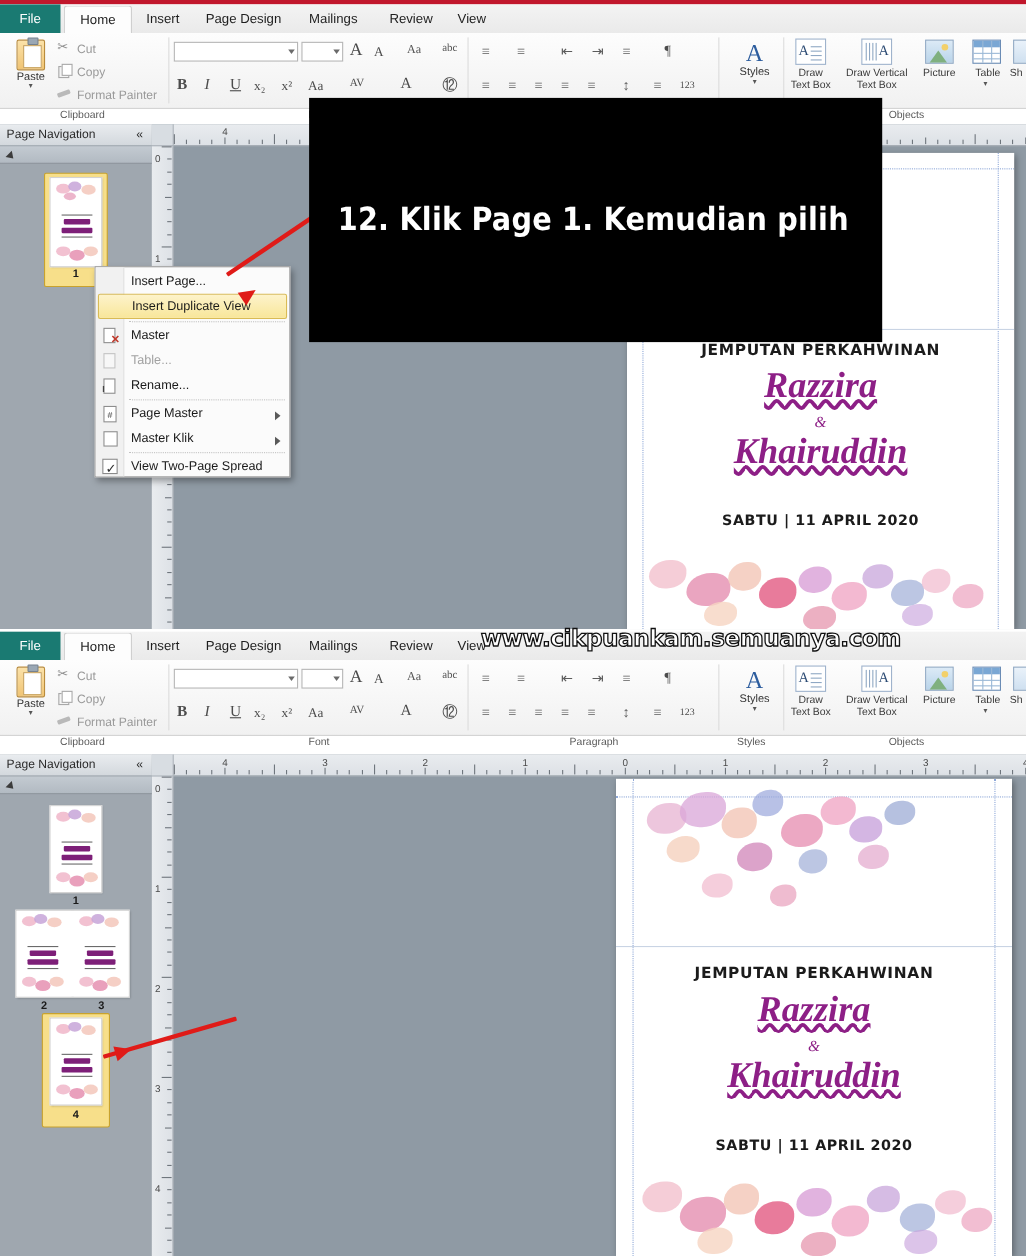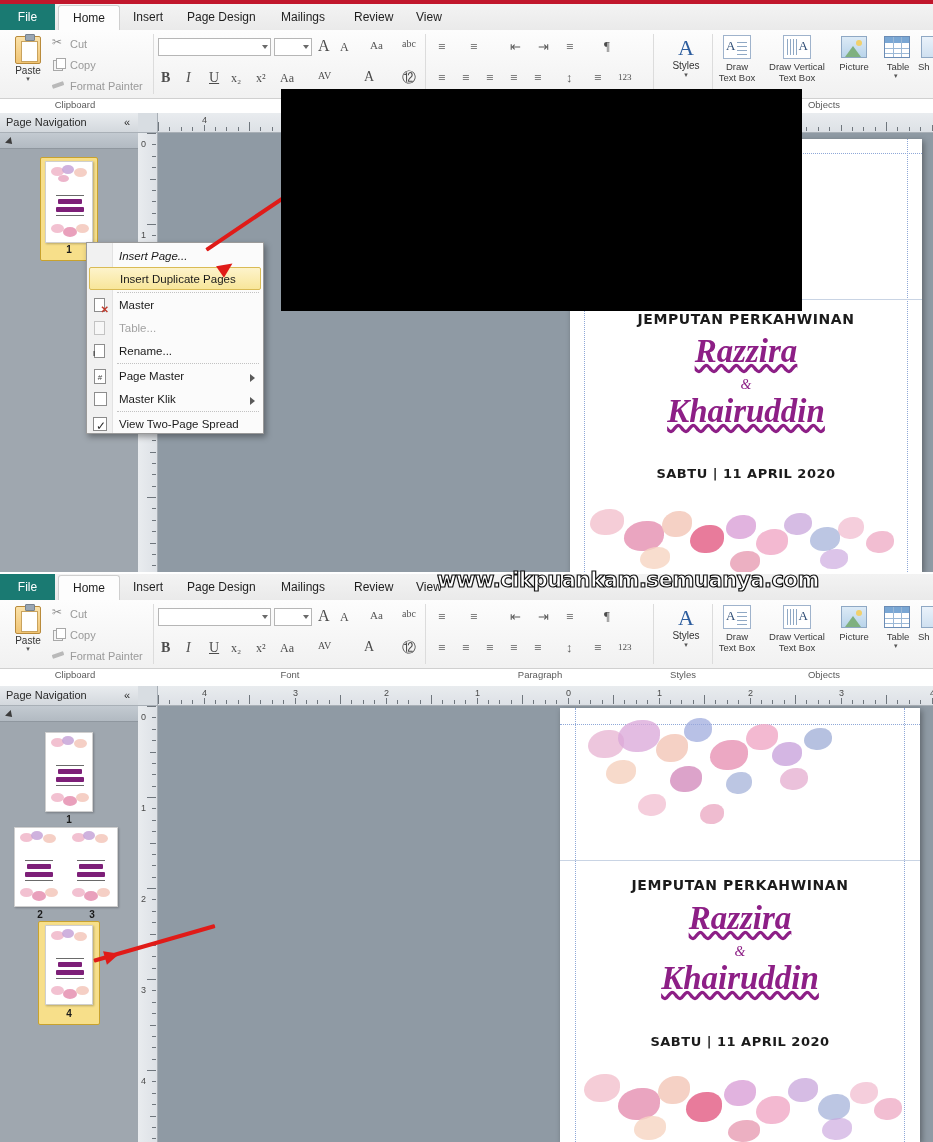--- a/index.html
+++ b/index.html
@@ -569,26 +569,26 @@
           <span class="fl" style="left:30px;top:62px;width:13px;height:9px;background:#f3c7bb;"></span>
         </div>
       </div>
       <div class="tnum" style="left:0; top:87px; width:58px;">1</div>
     </div>
   </div>
 
   <div class="ctxmenu" style="left:86px; top:242px; width:178px; height:192px;">
     <div class="ctx-gutter"></div>
 
-    <div class="ctx-item" style="top:2px;font-style:italic;">
+    <div class="ctx-item" style="top:2px;">
       <span>Insert Page...</span>
     </div>
 
     <div class="ctx-item hl" style="top:24px;">
-      <span>Insert Duplicate Pages</span>
+      <span>Insert Duplicate View</span>
     </div>
 
     <div class="ctx-sep" style="top:49px;"></div>
 
     <div class="ctx-item" style="top:51px;">
       <span class="ctx-ico" style="top:4px;">
         <span class="pg"></span>
           <span class="xm">✕</span>
       </span>
       <span>Master</span>
@@ -637,20 +637,21 @@
     </div>
   </div>
 
   <div>
     <div class="arrow-line" style="left:310px; top:178px; width:125px; height:4px; transform:rotate(146deg);"></div>
     <div class="arrow-head" style="left:205px; top:265px; transform:rotate(146deg);"></div>
   </div>
 
   <div class="callout" style="left:281px; top:89px; width:521px; height:222px;">
     <div class="ctext" style="padding-left:26px; font-size:29px;">
+      <div>12. Klik Page 1. Kemudian pilih</div>
     </div>
   </div>
 </div>
 
 <div class="divider-gap"></div>
 
 <div class="half" id="half-bottom">
 
   <div class="tabbar" style="top:0;">
     <div class="tab file" style="left:0;">File</div>

